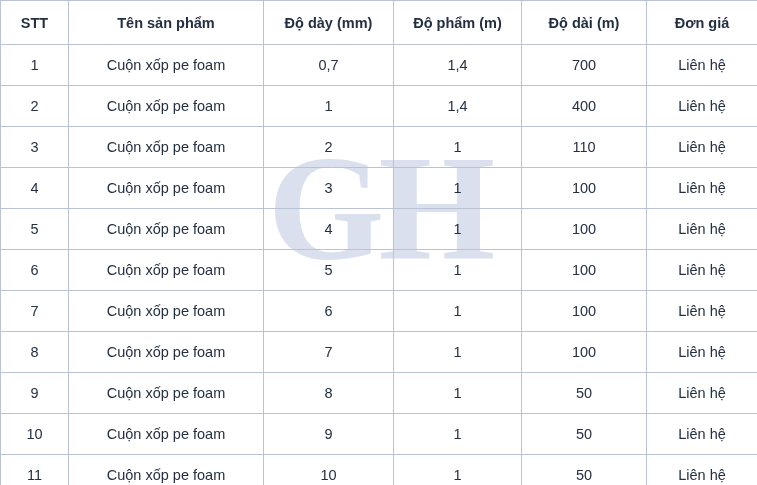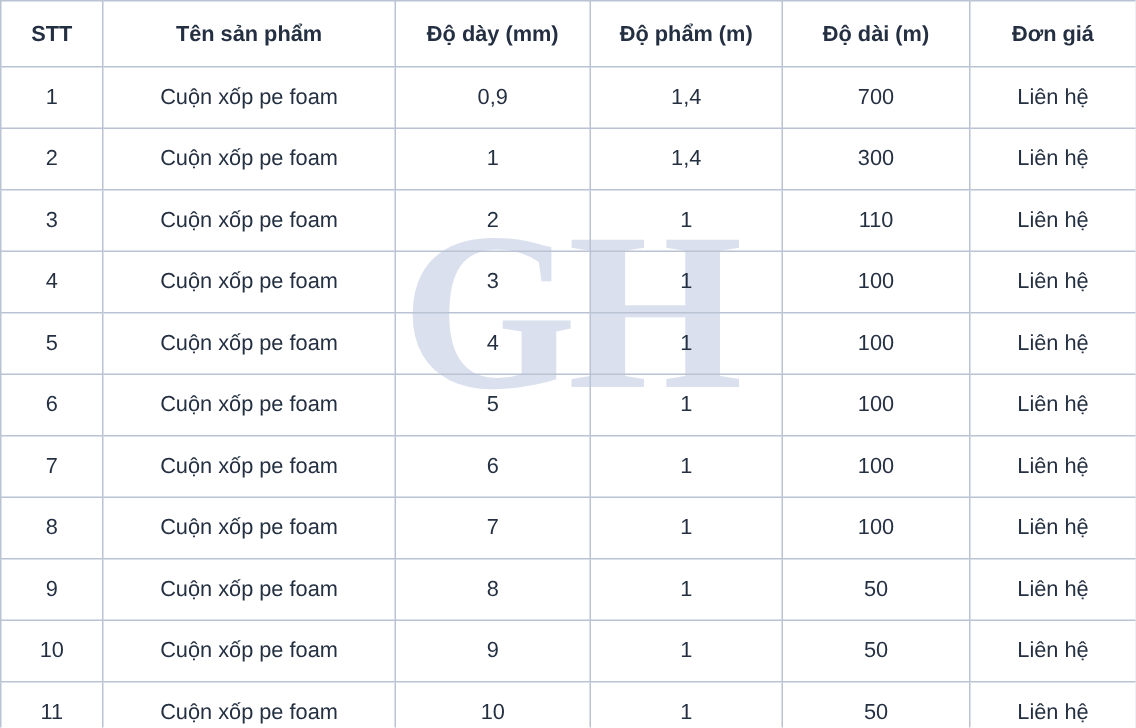--- a/index.html
+++ b/index.html
@@ -132,31 +132,31 @@
         <th>Độ dày (mm)</th>
         <th>Độ phẩm (m)</th>
         <th>Độ dài (m)</th>
         <th>Đơn giá</th>
       </tr>
     </thead>
     <tbody>
       <tr>
         <td>1</td>
         <td class="name-cell">Cuộn xốp pe foam</td>
-        <td>0,9</td>
+        <td>0,7</td>
         <td>1,4</td>
         <td>700</td>
         <td>Liên hệ</td>
       </tr>
       <tr>
         <td>2</td>
         <td class="name-cell">Cuộn xốp pe foam</td>
         <td>1</td>
         <td>1,4</td>
-        <td>300</td>
+        <td>400</td>
         <td>Liên hệ</td>
       </tr>
       <tr>
         <td>3</td>
         <td class="name-cell">Cuộn xốp pe foam</td>
         <td>2</td>
         <td>1</td>
         <td>110</td>
         <td>Liên hệ</td>
       </tr>

